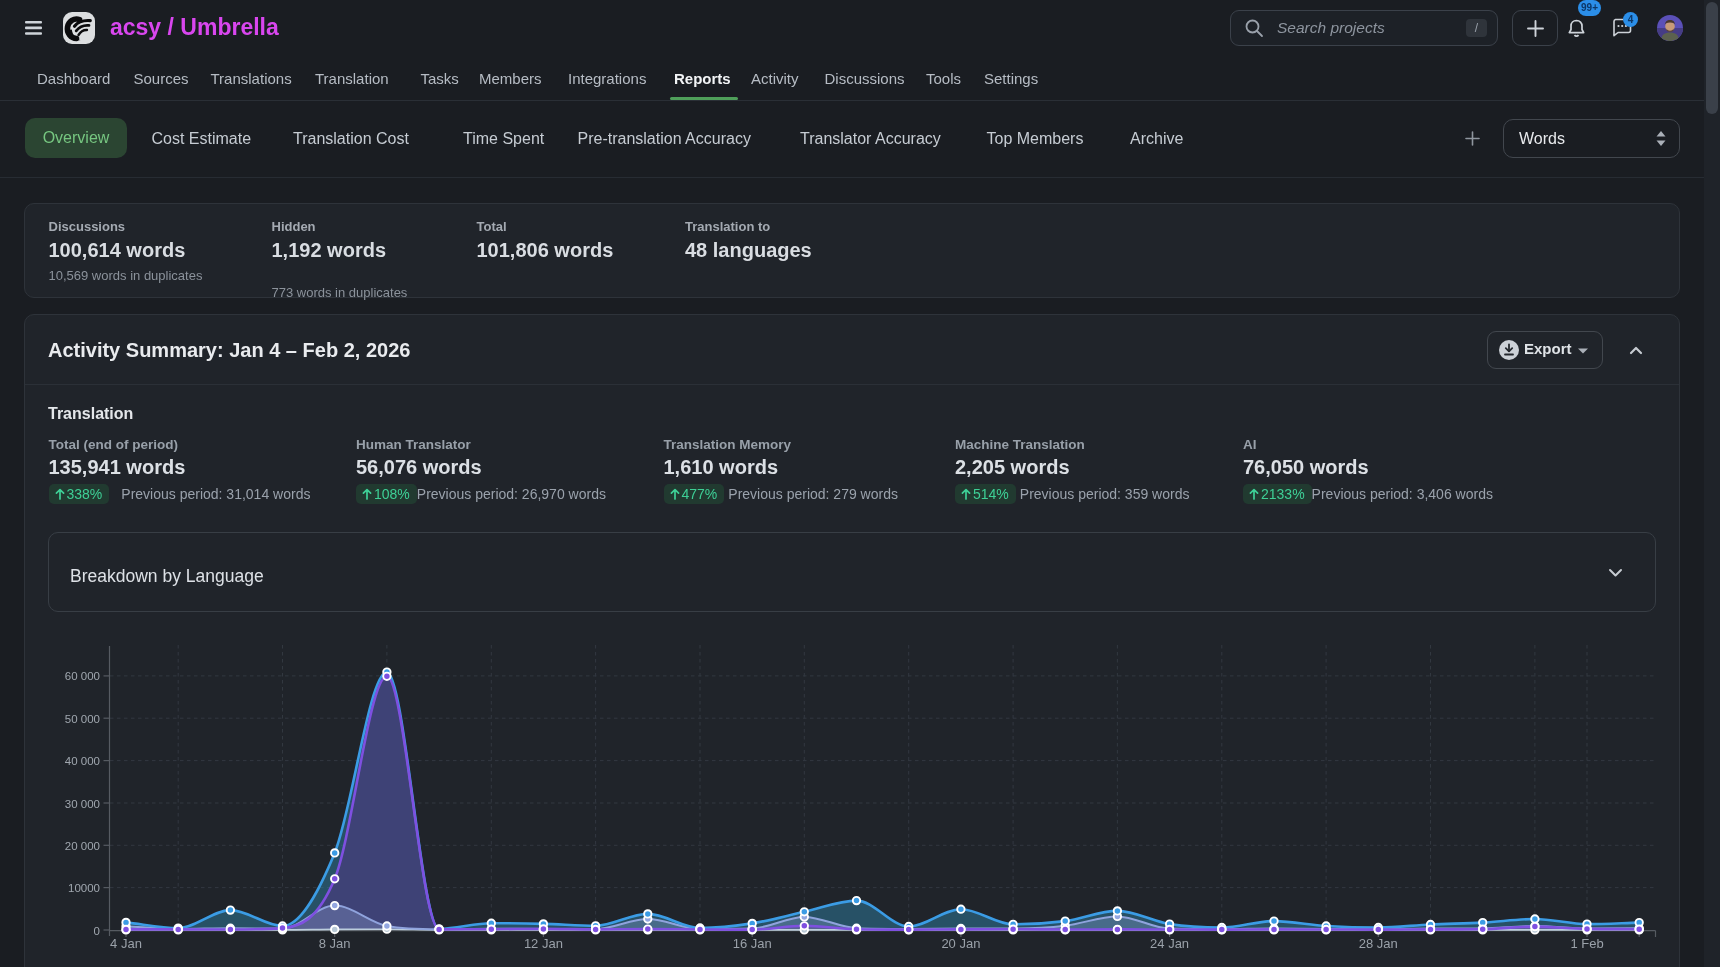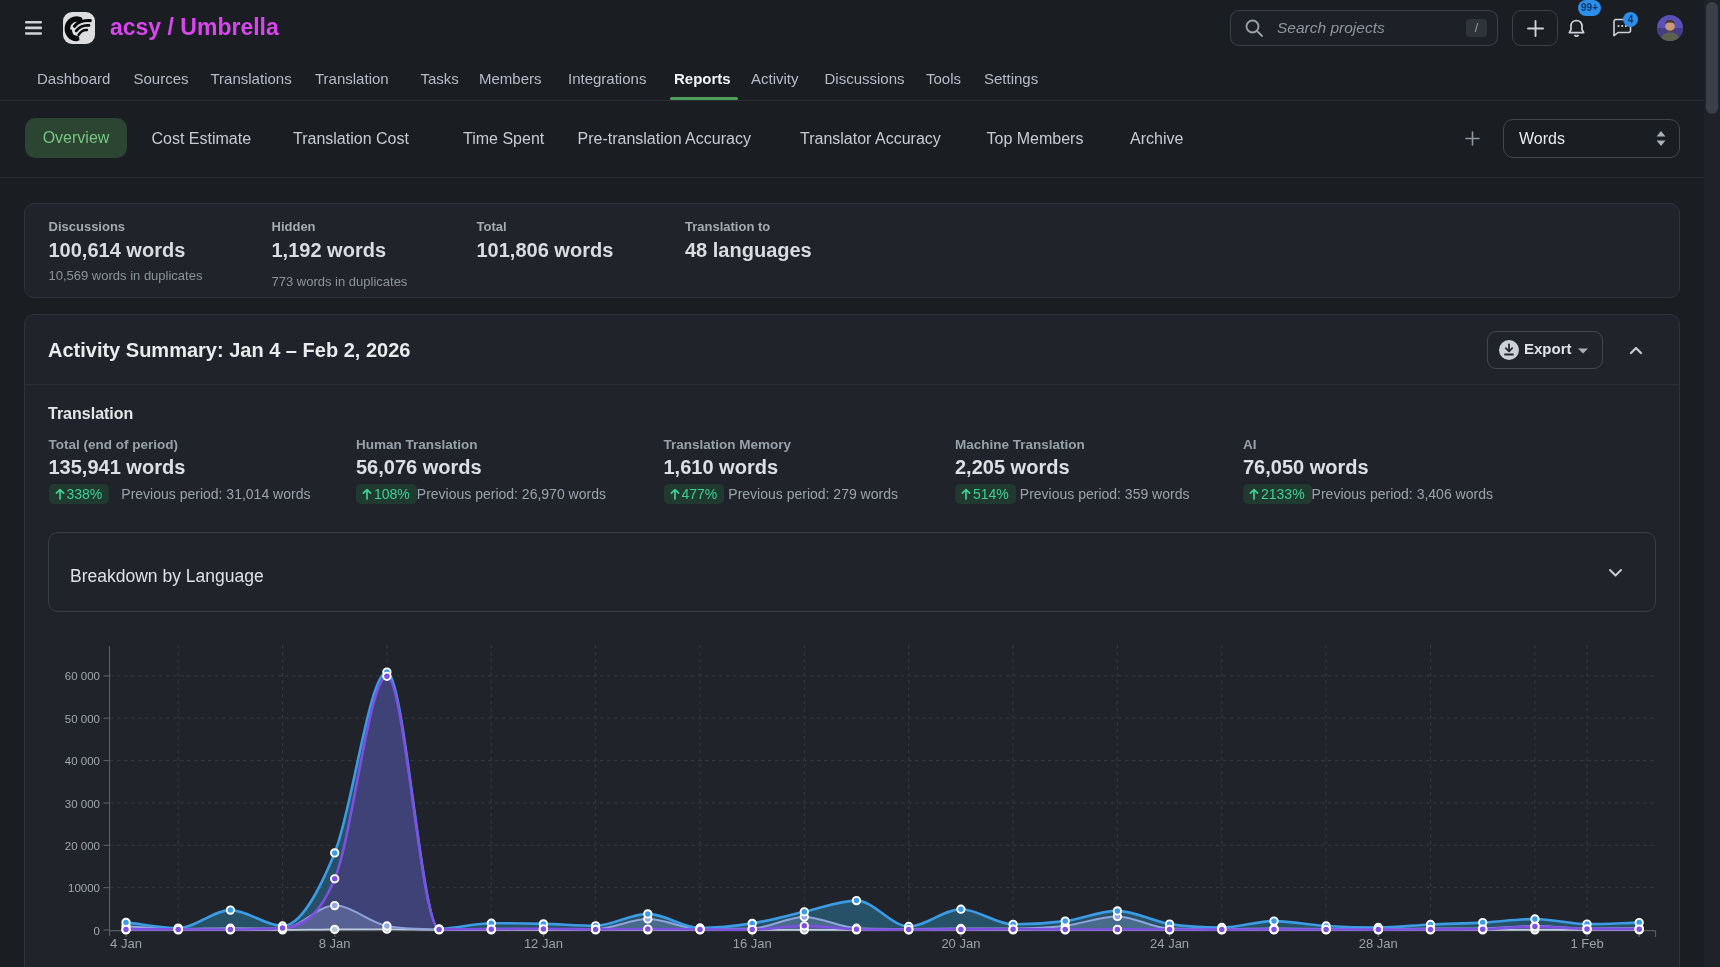--- a/index.html
+++ b/index.html
@@ -141,21 +141,21 @@
 <path d="M7,1 L11.5,6.5 L2.5,6.5 Z" fill="#aab0b8"></path>
 <path d="M7,16 L2.5,10.5 L11.5,10.5 Z" fill="#aab0b8"></path>
 </svg>
 <div class="abs divider2"></div>
 <div class="abs card" style="left:24px;top:203px;width:1656px;height:95px;"></div>
 <div class="abs lbl" style="left:48.5px;top:219px">Discussions</div>
 <div class="abs val" style="left:48.5px;top:239px">100,614 words</div>
 <div class="abs sub2" style="left:48.5px;top:268px">10,569 words in duplicates</div>
 <div class="abs lbl" style="left:271.5px;top:219px">Hidden</div>
 <div class="abs val" style="left:271.5px;top:239px">1,192 words</div>
-<div class="abs sub2" style="left:271.5px;top:274px">773 words in duplicates</div>
+<div class="abs sub2" style="left:271.5px;top:285px">773 words in duplicates</div>
 <div class="abs lbl" style="left:476.5px;top:219px">Total</div>
 <div class="abs val" style="left:476.5px;top:239px">101,806 words</div>
 <div class="abs lbl" style="left:685px;top:219px">Translation to</div>
 <div class="abs val" style="left:685px;top:239px">48 languages</div>
 <div class="abs card" style="left:24px;top:314px;width:1656px;height:680px;border-radius:10px 10px 0 0;"></div>
 <div class="abs h2" style="left:48px;top:339px">Activity Summary: Jan 4 – Feb 2, 2026</div>
 <div class="abs" style="left:25px;top:384px;width:1654px;height:1px;background:#2b3037"></div>
 <div class="abs exportbtn"></div>
 <svg class="abs" style="left:1499px;top:340px" width="20" height="20" viewBox="0 0 20 20">
 <circle cx="10" cy="10" r="10" fill="#ccd1d7"></circle>
@@ -171,21 +171,21 @@
   </svg>
 <svg class="abs" style="left:1629px;top:346px" width="14" height="9" viewBox="0 0 14 9" fill="none" stroke="#c6cbd1" stroke-width="2.2" stroke-linecap="round" stroke-linejoin="round">
     <path d="M2,7 L7,2 L12,7"></path>
   </svg>
 <div class="abs h3" style="left:48px;top:405px">Translation</div>
 <div class="abs slabel" style="left:48.5px;top:437px">Total (end of period)</div>
 <div class="abs sval" style="left:48.5px;top:456px">135,941 words</div>
 <div class="abs" style="left:48.5px;top:484px"><span class="gbadge"><svg width="10" height="12" viewBox="0 0 10 12" fill="none" stroke="#3ecf96" stroke-width="1.7" stroke-linecap="round" stroke-linejoin="round">
         <path d="M5,11 L5,1.8 M1.4,5.2 L5,1.6 L8.6,5.2"></path>
       </svg>338%</span><span class="prev" style="margin-left:12px">Previous period: 31,014 words</span></div>
-<div class="abs slabel" style="left:356px;top:437px">Human Translation</div>
+<div class="abs slabel" style="left:356px;top:437px">Human Translator</div>
 <div class="abs sval" style="left:356px;top:456px">56,076 words</div>
 <div class="abs" style="left:356px;top:484px"><span class="gbadge"><svg width="10" height="12" viewBox="0 0 10 12" fill="none" stroke="#3ecf96" stroke-width="1.7" stroke-linecap="round" stroke-linejoin="round">
         <path d="M5,11 L5,1.8 M1.4,5.2 L5,1.6 L8.6,5.2"></path>
       </svg>108%</span><span class="prev" style="">Previous period: 26,970 words</span></div>
 <div class="abs slabel" style="left:663.5px;top:437px">Translation Memory</div>
 <div class="abs sval" style="left:663.5px;top:456px">1,610 words</div>
 <div class="abs" style="left:663.5px;top:484px"><span class="gbadge"><svg width="10" height="12" viewBox="0 0 10 12" fill="none" stroke="#3ecf96" stroke-width="1.7" stroke-linecap="round" stroke-linejoin="round">
         <path d="M5,11 L5,1.8 M1.4,5.2 L5,1.6 L8.6,5.2"></path>
       </svg>477%</span><span class="prev" style="margin-left:4px">Previous period: 279 words</span></div>
 <div class="abs slabel" style="left:955px;top:437px">Machine Translation</div>

